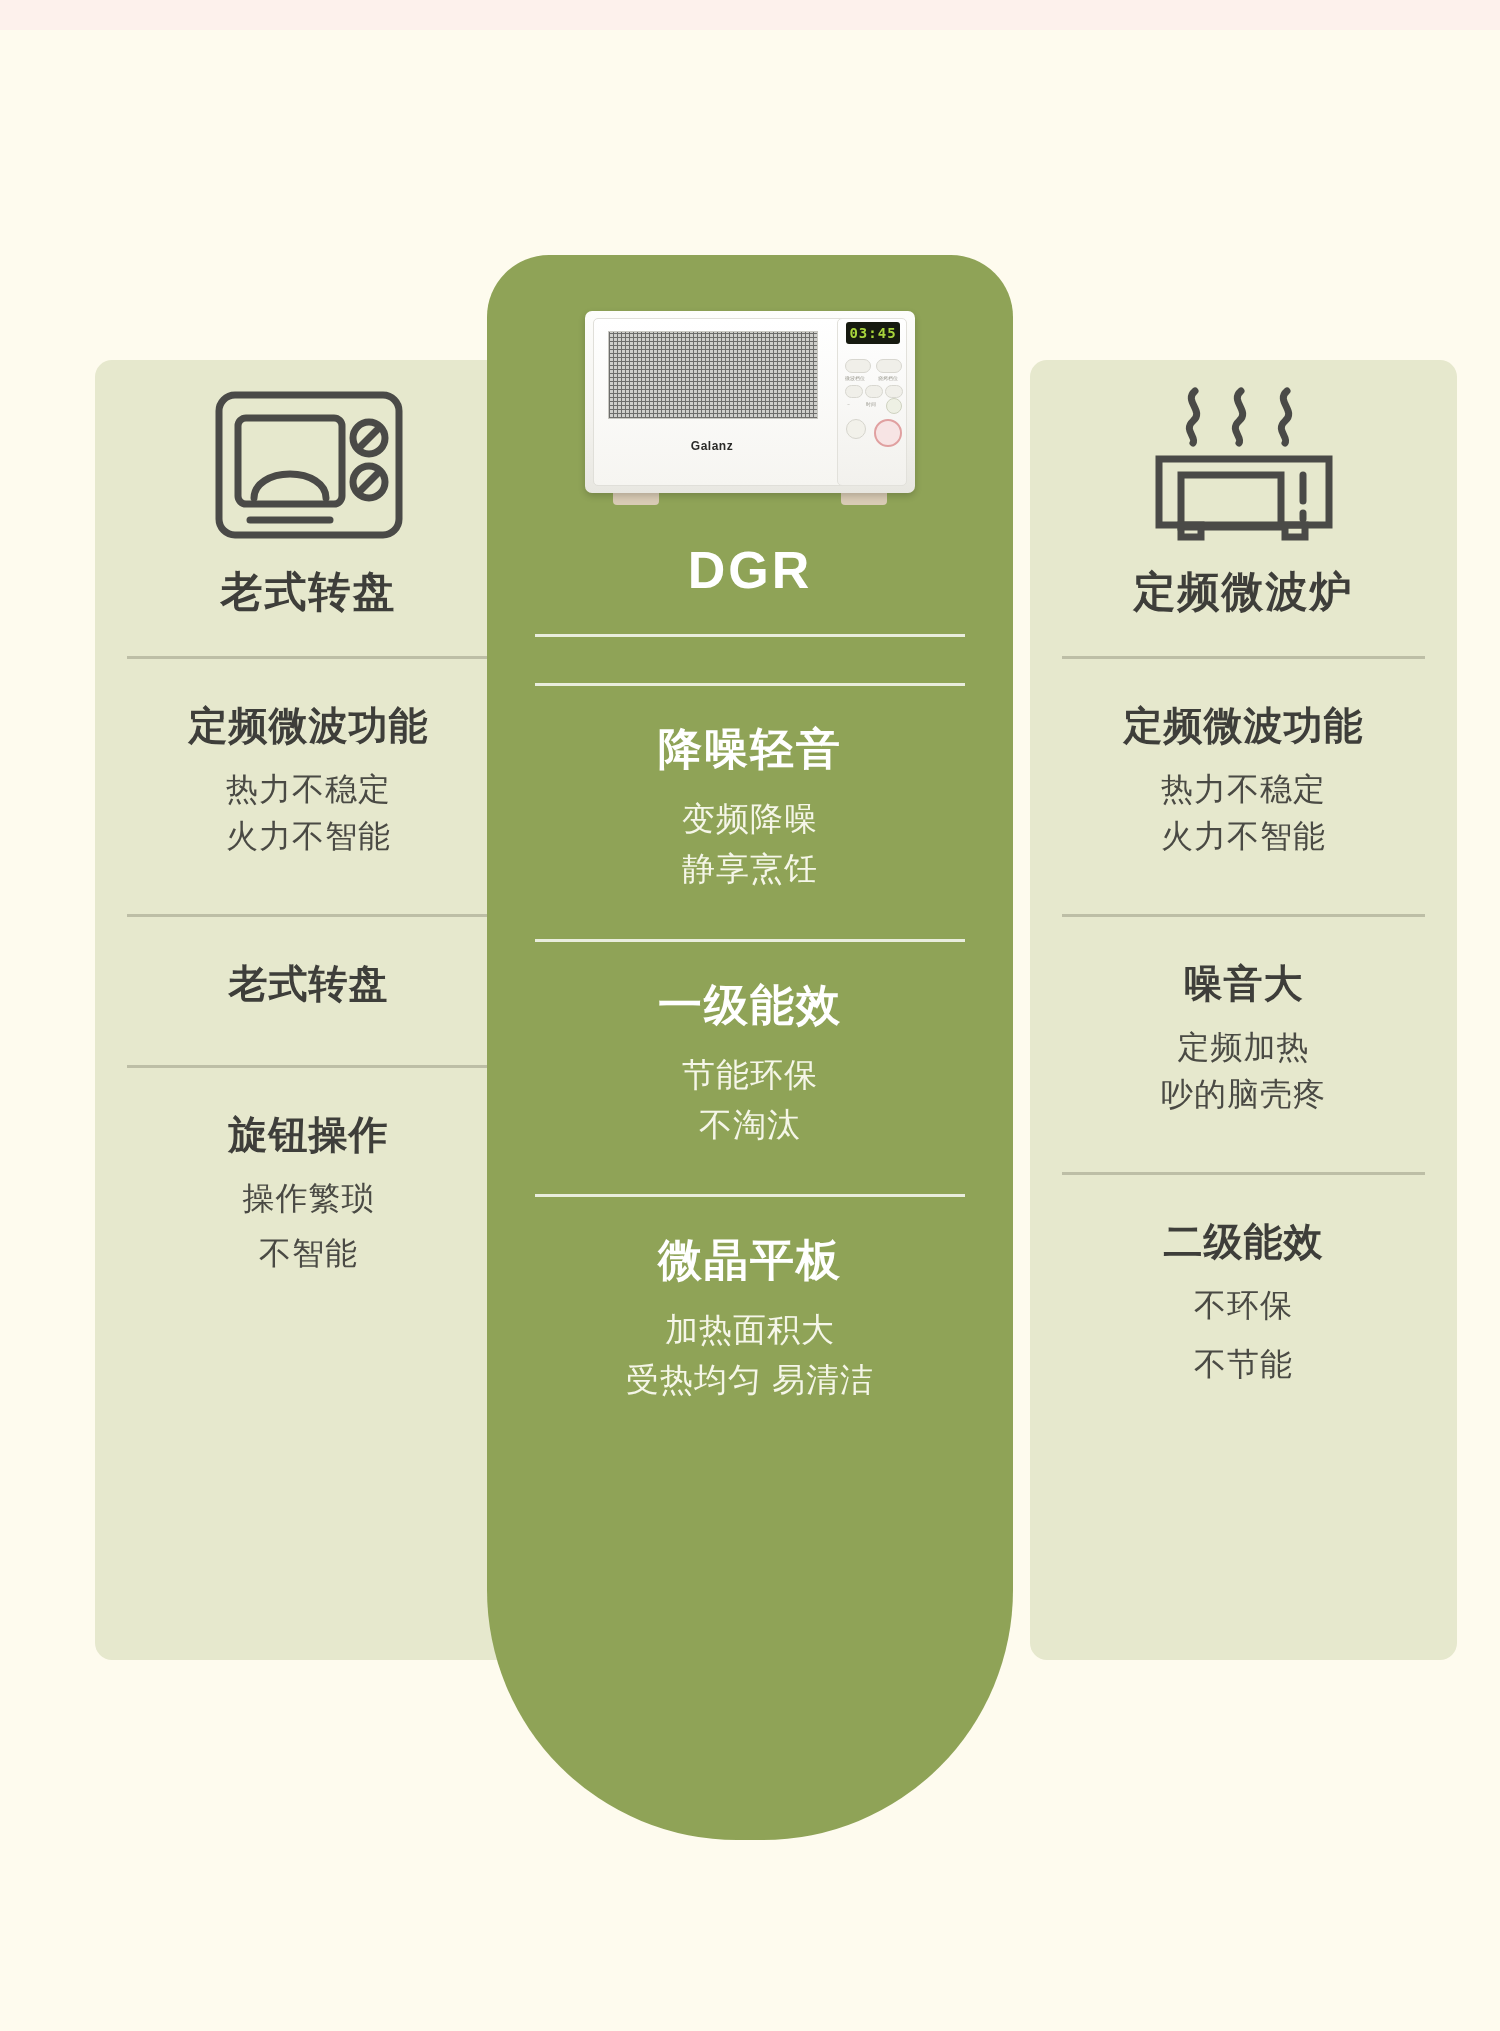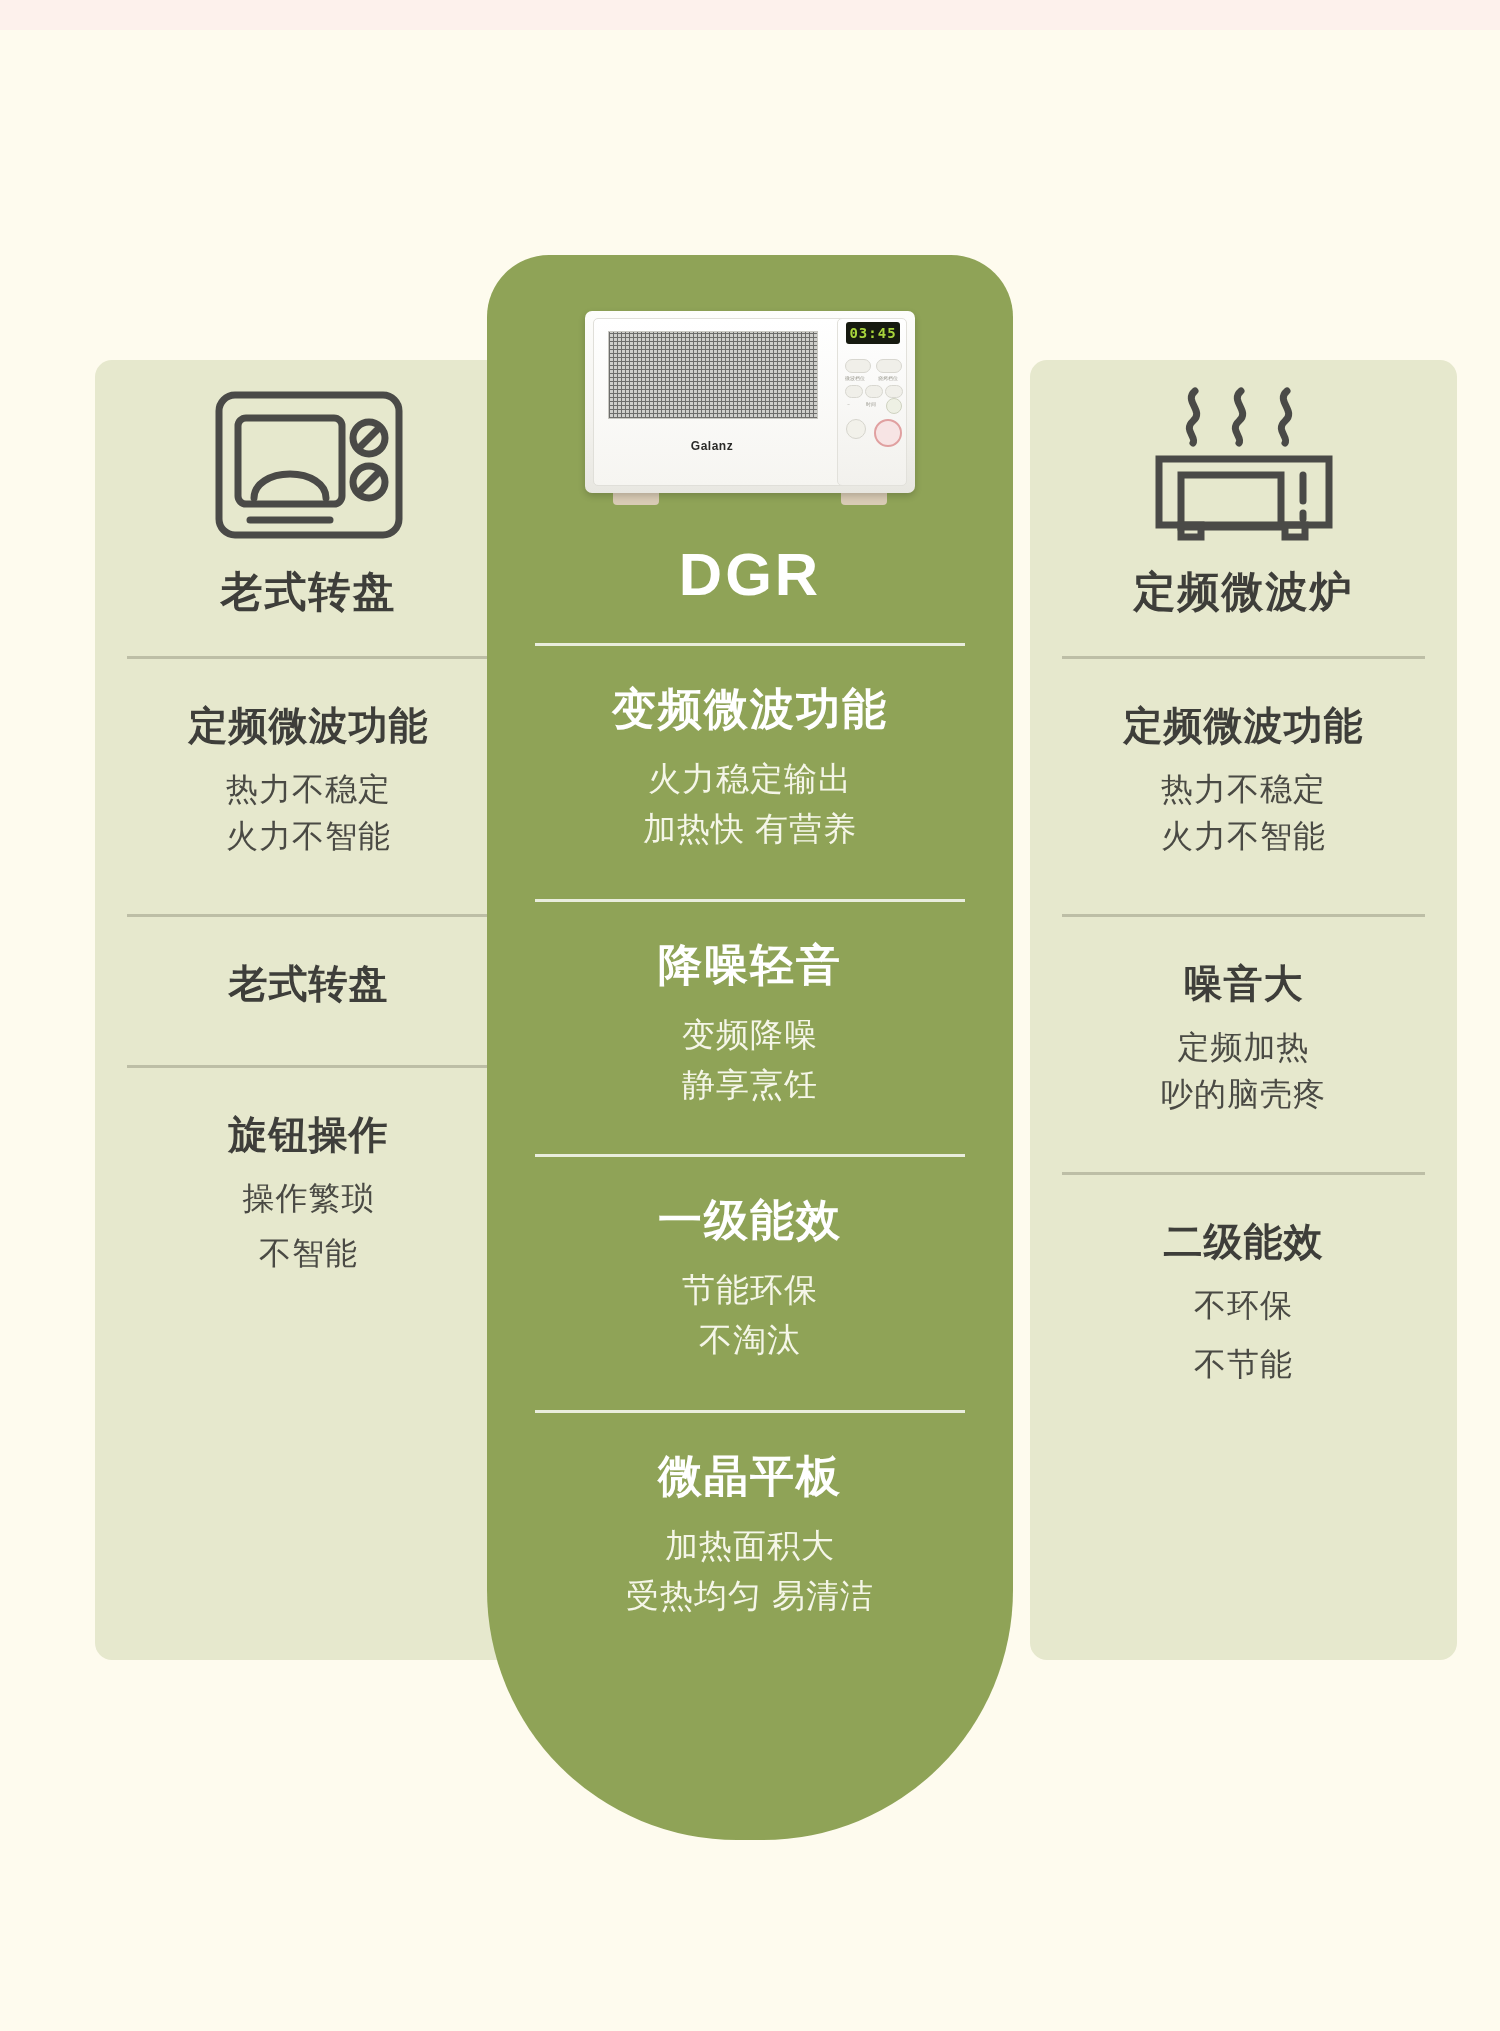--- a/index.html
+++ b/index.html
@@ -71,21 +71,21 @@
     padding:0 26px;
     z-index:5;
   }
   .center-photo{
     height:255px;
     display:flex;align-items:center;justify-content:center;
     padding-top:28px;
   }
   .center-title{
     text-align:center;
-    font-size:60px;font-weight:bold;color:#ffffff;letter-spacing:3px;
+    font-size:52px;font-weight:bold;color:#ffffff;letter-spacing:3px;
     margin-top:2px;
   }
   .center-rule{
     height:3px;background:#ffffff;opacity:.8;
     margin:34px 22px 0 22px;
   }
   .center-block{text-align:center;padding-top:34px;}
   .center-block .bt{
     font-size:44px;font-weight:bold;color:#ffffff;letter-spacing:2px;
   }
@@ -257,25 +257,20 @@
             <div class="kn" style="left:8px;top:100px;width:18px;height:18px;background:#f2f1ea;border:1px solid #d6d5cd"></div>
             <div class="kn" style="left:36px;top:100px;width:24px;height:24px;background:#f7e4e4;border:2px solid #e0a0a0"></div>
           </div>
         </div>
       </div>
     </div>
 
     <div class="center-title">DGR</div>
 
     <div class="center-rule"></div>
-    <div class="center-block">
-      <div class="bt">变频微波功能</div>
-      <div class="bs">火力稳定输出</div>
-      <div class="bs" style="margin-top:2px">加热快 有营养</div>
-    </div>
 
     <div class="center-rule" style="margin-top:46px"></div>
     <div class="center-block">
       <div class="bt">降噪轻音</div>
       <div class="bs">变频降噪</div>
       <div class="bs" style="margin-top:2px">静享烹饪</div>
     </div>
 
     <div class="center-rule" style="margin-top:46px"></div>
     <div class="center-block">

